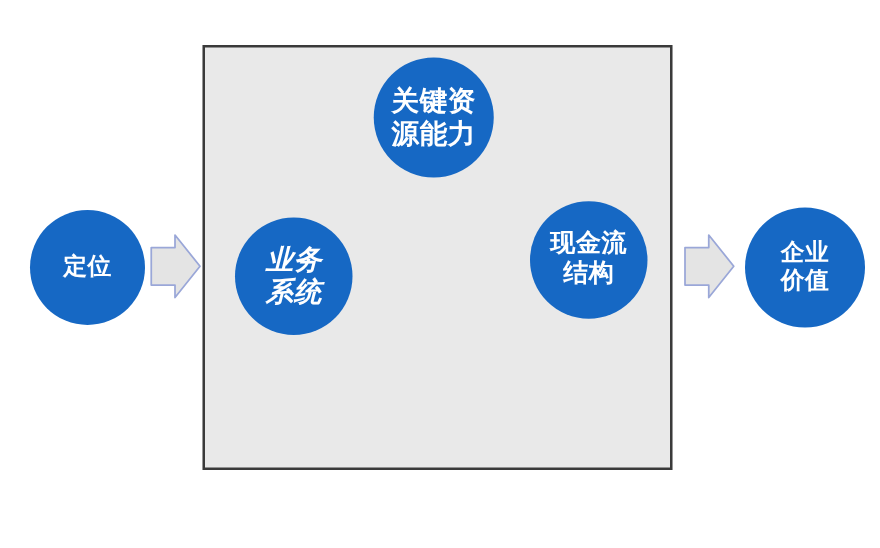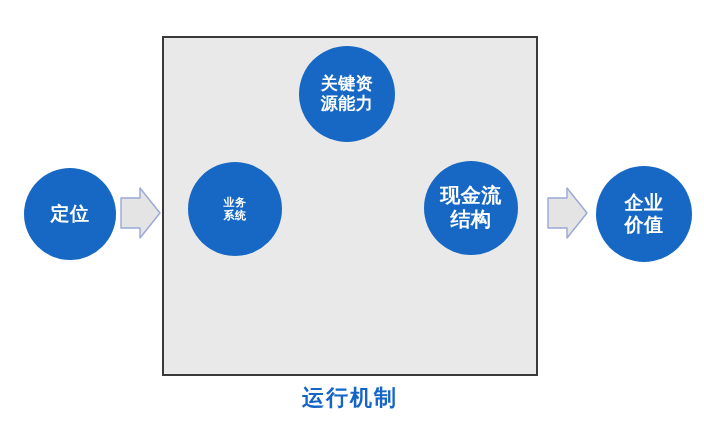--- a/index.html
+++ b/index.html
@@ -39,22 +39,22 @@
     line-height: 1.18;
     letter-spacing: 0.5px;
     box-sizing: border-box;
     z-index: 5;
   }
   .node .ln { display: block; white-space: nowrap; }
 
   #node-position   { left: 24px;  top: 168px; width: 92px;  height: 92px;  font-size: 19px; }
   #node-value      { left: 596px; top: 166px; width: 96px;  height: 96px;  font-size: 19px; }
 
-  #node-key-resource { left: 299px; top: 46px;  width: 96px; height: 96px; font-size: 17px; }
-  #node-business     { left: 188px; top: 162px; width: 94px; height: 94px; font-size: 11px; }
+  #node-key-resource { left: 299px; top: 46px;  width: 96px; height: 96px; font-size: 22px; }
+  #node-business     { left: 188px; top: 174px; width: 94px; height: 94px; font-size: 22px; font-style: italic; }
   #node-cashflow     { left: 424px; top: 161px; width: 94px; height: 94px; font-size: 20px; }
   #node-profit       { left: 300px; top: 277px; width: 94px; height: 94px; font-size: 17px; }
 
   
   #mechanism-panel {
     position: absolute;
     left: 162px;
     top: 36px;
     width: 376px;
     height: 340px;
@@ -139,15 +139,14 @@
     <span class="ln">现金流</span>
     <span class="ln">结构</span>
   </div>
 
 
   <div class="node" id="node-value">
     <span class="ln">企业</span>
     <span class="ln">价值</span>
   </div>
 
-  <div id="mechanism-caption">运行机制</div>
 
 </div>
 
 </body></html>

